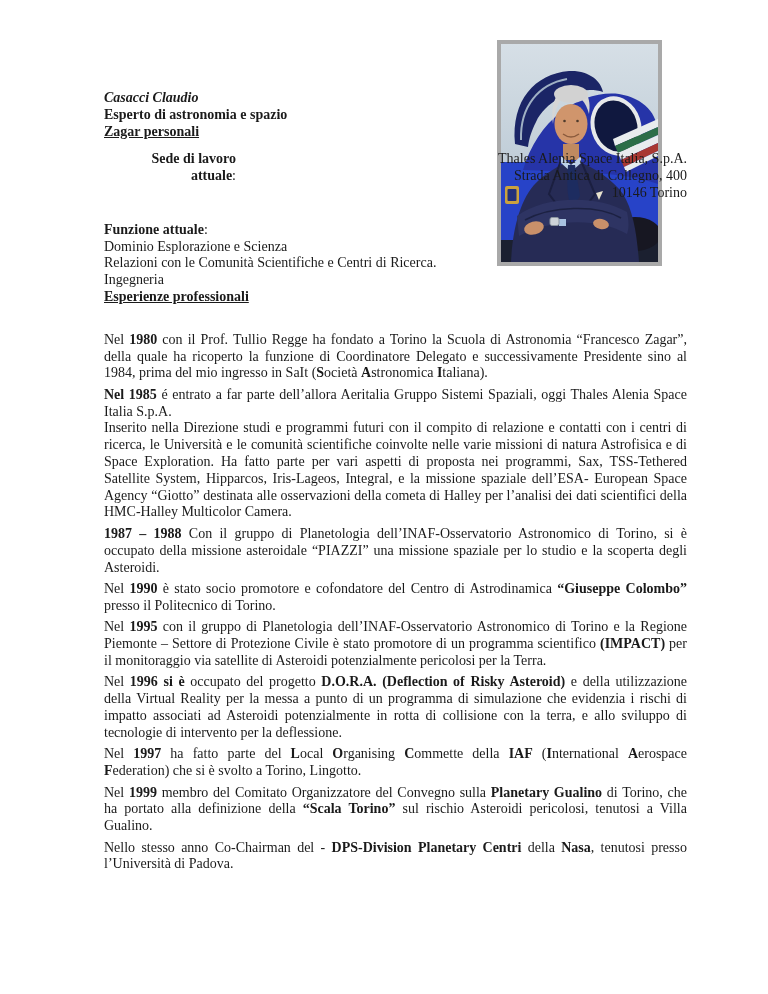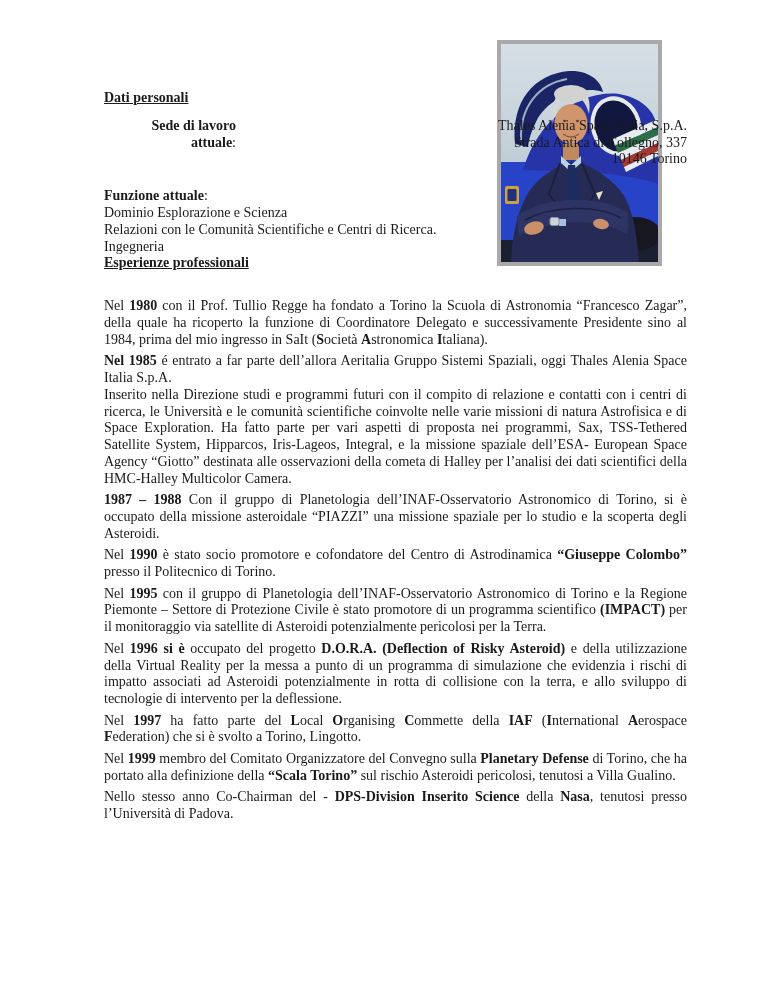--- a/index.html
+++ b/index.html
@@ -108,29 +108,33 @@
 
       <rect x="58" y="175" width="7" height="7" fill="#a8c2e0"></rect>
       <rect x="49" y="173.5" width="9" height="8" rx="2" fill="#cdd3d8" stroke="#8b95a0" stroke-width="1"></rect>
       <ellipse cx="33" cy="184" rx="10" ry="6.5" fill="#c9906a" transform="rotate(-14 33 184)"></ellipse>
       <ellipse cx="100" cy="180" rx="8" ry="5" fill="#c9906a" transform="rotate(10 100 180)"></ellipse>
     </svg>
   </div>
 
   <div class="content">
 
+    <div class="identity">
+      <p><span class="b i">Casacci Claudio</span></p>
+      <p><span class="b">Esperto di astronomia e spazio</span></p>
+    </div>
 
-    <p class="h-dati"><span class="b u">Dati personali</span></p>
+    <p class="h-dati"><span class="b u">Zagar personali</span></p>
 
 
     <div class="work">
       <p class="work-label"><span class="b">Sede di lavoro attuale</span><span>:</span></p>
       <div class="work-addr">
         <p><span>Thales Alenia Space Italia, S.p.A.</span></p>
-        <p><span>Strada Antica di Collegno, 337</span></p>
+        <p><span>Strada Antica di Collegno, 400</span></p>
         <p><span>10146 Torino</span></p>
       </div>
     </div>
 
     <div class="funzione">
       <p><span class="b">Funzione attuale</span><span>:</span></p>
       <p><span>Dominio Esplorazione e Scienza</span></p>
       <p><span>Relazioni con le Comunità Scientifiche e Centri di Ricerca.</span></p>
       <p><span>Ingegneria</span></p>
     </div>
@@ -138,18 +142,18 @@
     <p class="h-esp"><span class="b u">Esperienze professionali</span></p>
 
     <div class="paras">
       <p><span>Nel </span><span class="b">1980</span><span> con il Prof. Tullio Regge ha fondato a Torino la Scuola di Astronomia “Francesco Zagar”, della quale ha ricoperto la funzione di Coordinatore Delegato e successivamente Presidente sino al 1984, prima del mio ingresso in SaIt (</span><span class="b">S</span><span>ocietà </span><span class="b">A</span><span>stronomica </span><span class="b">I</span><span>taliana).</span></p>
       <p><span class="b">Nel 1985</span><span> é entrato a far parte dell’allora Aeritalia Gruppo Sistemi Spaziali, oggi Thales Alenia Space Italia S.p.A.</span><br><span>Inserito nella Direzione studi e programmi futuri con il compito di relazione e contatti con i centri di ricerca, le Università e le comunità scientifiche coinvolte nelle varie missioni di natura Astrofisica e di Space Exploration. Ha fatto parte per vari aspetti di proposta nei programmi, Sax, TSS-Tethered Satellite System, Hipparcos, Iris-Lageos, Integral, e la missione spaziale dell’ESA- European Space Agency “Giotto” destinata alle osservazioni della cometa di Halley per l’analisi dei dati scientifici della HMC-Halley Multicolor Camera.</span></p>
       <p><span class="b">1987 – 1988</span><span> Con il gruppo di Planetologia dell’INAF-Osservatorio Astronomico di Torino, si è occupato della missione asteroidale “PIAZZI” una missione spaziale per lo studio e la scoperta degli Asteroidi.</span></p>
       <p><span>Nel </span><span class="b">1990</span><span> è stato socio promotore e cofondatore del Centro di Astrodinamica </span><span class="b">“Giuseppe Colombo”</span><span> presso il Politecnico di Torino.</span></p>
       <p><span>Nel </span><span class="b">1995</span><span> con il gruppo di Planetologia dell’INAF-Osservatorio Astronomico di Torino e la Regione Piemonte – Settore di Protezione Civile è stato promotore di un programma scientifico </span><span class="b">(IMPACT)</span><span> per il monitoraggio via satellite di Asteroidi potenzialmente pericolosi per la Terra.</span></p>
       <p><span>Nel </span><span class="b">1996 si è</span><span> occupato del progetto </span><span class="b">D.O.R.A. (Deflection of Risky Asteroid)</span><span> e della utilizzazione della Virtual Reality per la messa a punto di un programma di simulazione che evidenzia i rischi di impatto associati ad Asteroidi potenzialmente in rotta di collisione con la terra, e allo sviluppo di tecnologie di intervento per la deflessione.</span></p>
       <p><span>Nel </span><span class="b">1997</span><span> ha fatto parte del </span><span class="b">L</span><span>ocal </span><span class="b">O</span><span>rganising </span><span class="b">C</span><span>ommette della </span><span class="b">IAF</span><span> (</span><span class="b">I</span><span>nternational </span><span class="b">A</span><span>erospace </span><span class="b">F</span><span>ederation) che si è svolto a Torino, Lingotto.</span></p>
-      <p><span>Nel </span><span class="b">1999</span><span> membro del Comitato Organizzatore del Convegno sulla </span><span class="b">Planetary Defense</span><span> di Torino, che ha portato alla definizione della </span><span class="b">“Scala Torino”</span><span> sul rischio Asteroidi pericolosi, tenutosi a Villa Gualino.</span></p>
-      <p><span>Nello stesso anno Co-Chairman del - </span><span class="b">DPS-Division Inserito Science</span><span> della </span><span class="b">Nasa</span><span>, tenutosi presso l’Università di Padova.</span></p>
+      <p><span>Nel </span><span class="b">1999</span><span> membro del Comitato Organizzatore del Convegno sulla </span><span class="b">Planetary Gualino</span><span> di Torino, che ha portato alla definizione della </span><span class="b">“Scala Torino”</span><span> sul rischio Asteroidi pericolosi, tenutosi a Villa Gualino.</span></p>
+      <p><span>Nello stesso anno Co-Chairman del - </span><span class="b">DPS-Division Planetary Centri</span><span> della </span><span class="b">Nasa</span><span>, tenutosi presso l’Università di Padova.</span></p>
     </div>
 
   </div>
 </div>
 
 </body></html>

